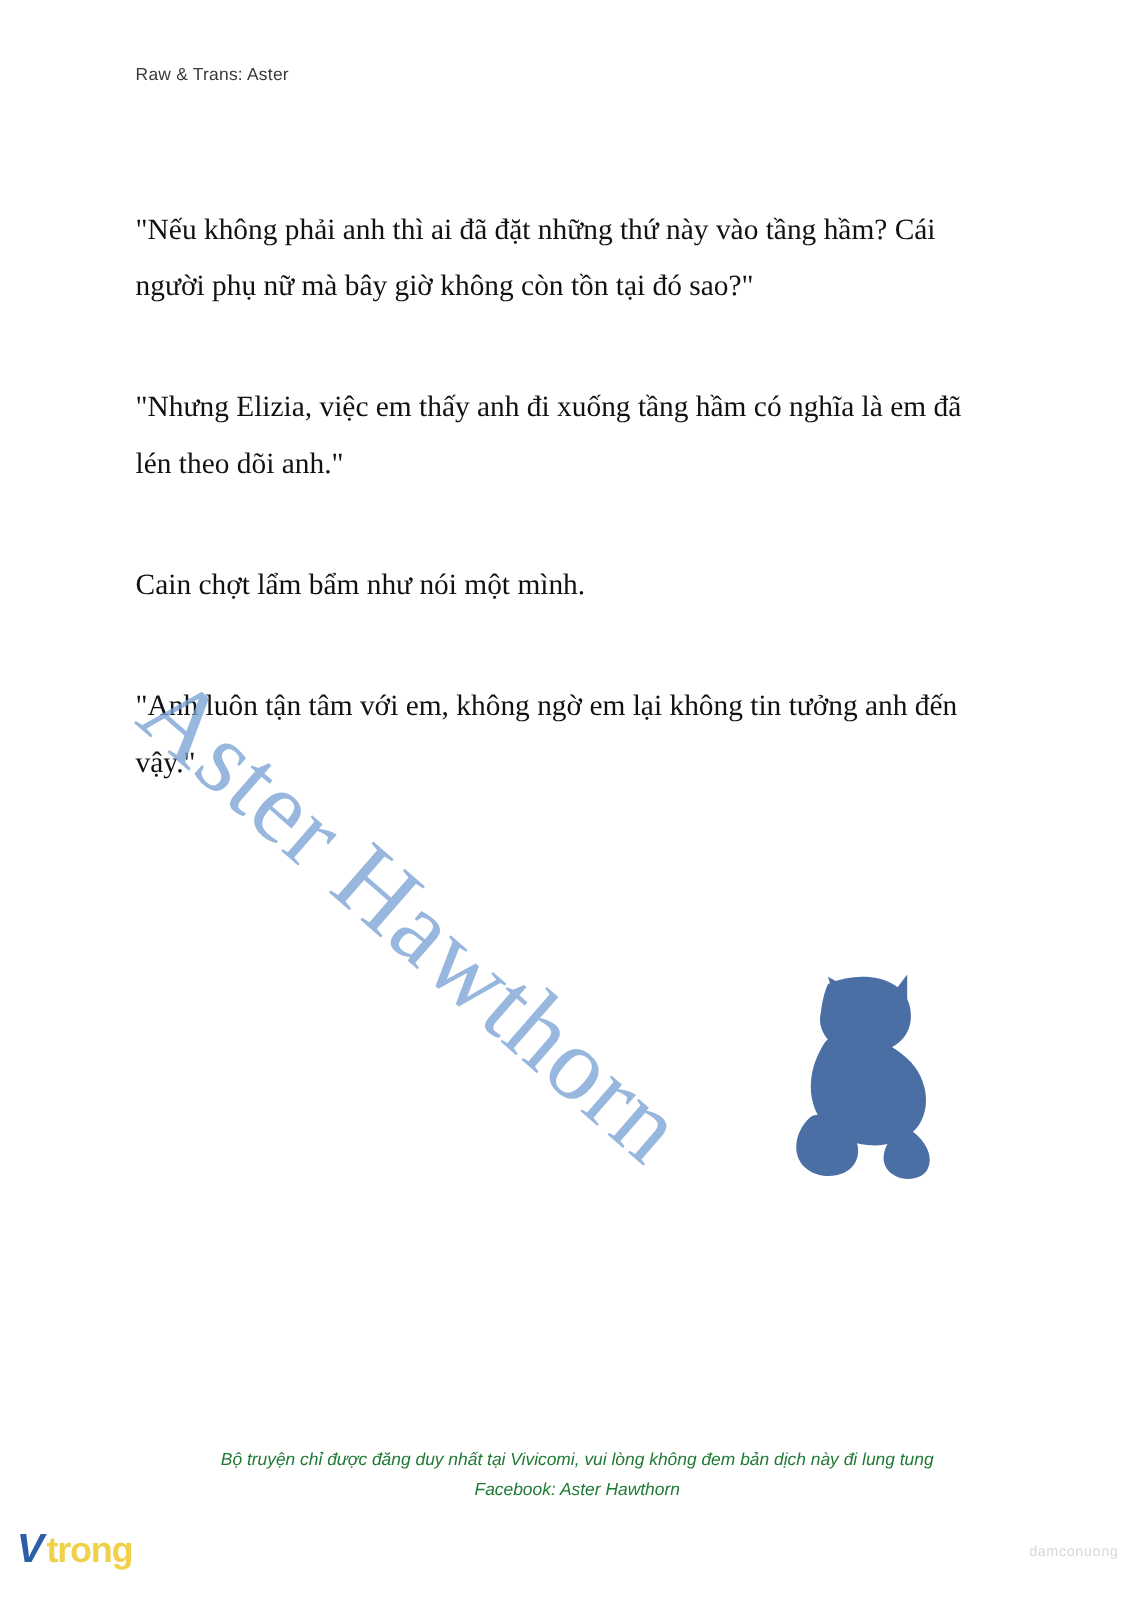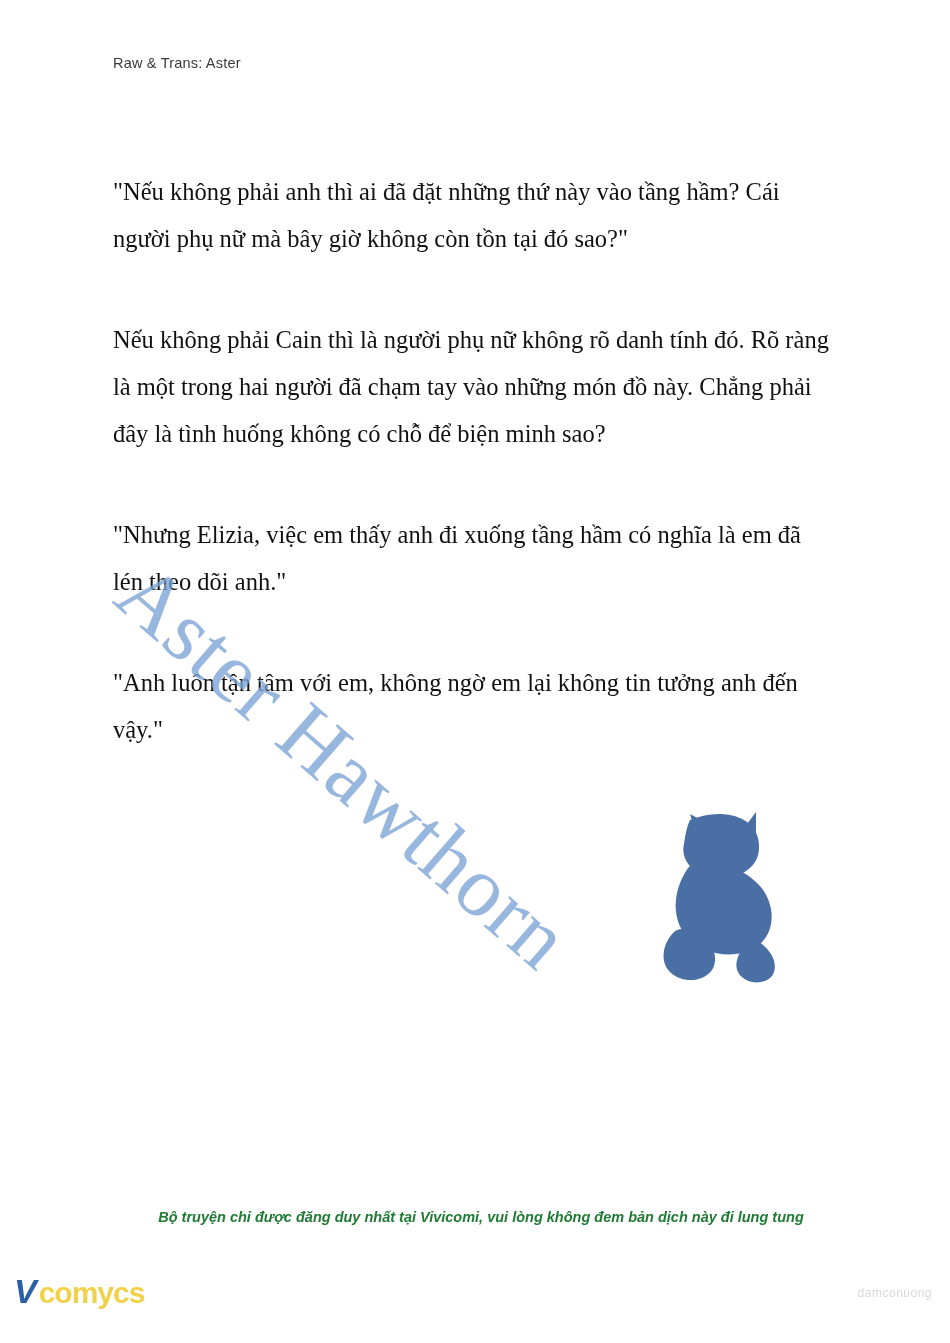--- a/index.html
+++ b/index.html
@@ -75,21 +75,21 @@
   .footer {
     position: absolute;
     left: 0;
     right: 0;
     top: 1205px;
     text-align: center;
   }
   .footer-line {
     font-family: "Liberation Sans", sans-serif;
     font-style: italic;
-    font-weight: bold;
+    font-weight: normal;
     font-size: 14.5px;
     color: #1f7a33;
     line-height: 25px;
     padding-left: 12px;
   }
   .bottombar {
     position: absolute;
     left: 0;
     right: 0;
     bottom: 0;
@@ -132,22 +132,22 @@
 </style>
 </head>
 <body>
 
 <div class="page">
 
   <div class="header-credit">Raw &amp; Trans: Aster</div>
 
   <div class="content">
     <p class="para">"Nếu không phải anh thì ai đã đặt những thứ này vào tầng hầm? Cái người phụ nữ mà bây giờ không còn tồn tại đó sao?"</p>
-    <p class="para">Nếu không phải Cain thì là người phụ nữ không rõ danh tính đó. Rõ ràng là một trong hai người đã chạm tay vào những món đồ này. Chẳng phải đây là tình huống không có chỗ để biện minh sao?</p>
     <p class="para">"Nhưng Elizia, việc em thấy anh đi xuống tầng hầm có nghĩa là em đã lén theo dõi anh."</p>
+    <p class="para">Cain chợt lẩm bẩm như nói một mình.</p>
     <p class="para last">"Anh luôn tận tâm với em, không ngờ em lại không tin tưởng anh đến vậy."</p>
   </div>
 
   <div class="watermark">
     <div class="watermark-text">Aster Hawthorn</div>
   </div>
 
   <div class="cat-mark">
     <svg viewBox="0 0 130 175" width="130" height="175" aria-hidden="true">
       <g fill="#4a6fa5">
@@ -156,23 +156,24 @@
         <path d="M30 8 C58 -4 92 2 98 26 C104 52 84 66 60 66 C34 66 20 48 24 32 C25 24 27 14 30 8 Z"></path>
         <path d="M28 56 C14 76 10 104 26 124 C44 146 82 148 100 132 C118 116 114 86 96 70 C78 54 44 38 28 56 Z"></path>
         <path d="M14 120 C2 132 0 150 10 160 C22 172 44 170 52 158 C60 146 52 128 38 122 C30 118 20 114 14 120 Z"></path>
         <path d="M96 128 C110 136 120 152 112 164 C104 174 84 172 78 160 C72 148 84 130 96 128 Z"></path>
       </g>
     </svg>
   </div>
 
   <div class="footer">
     <div class="footer-line">Bộ truyện chỉ được đăng duy nhất tại Vivicomi, vui lòng không đem bản dịch này đi lung tung</div>
+    <div class="footer-line">Facebook: Aster Hawthorn</div>
   </div>
 
   <div class="bottombar">
     <div class="brand-left">
       <span class="brand-v">V</span>
-      <span class="brand-rest">comycs</span>
+      <span class="brand-rest">trong</span>
     </div>
     <div class="brand-right">damconuong</div>
   </div>
 
 </div>
 
 </body></html>

